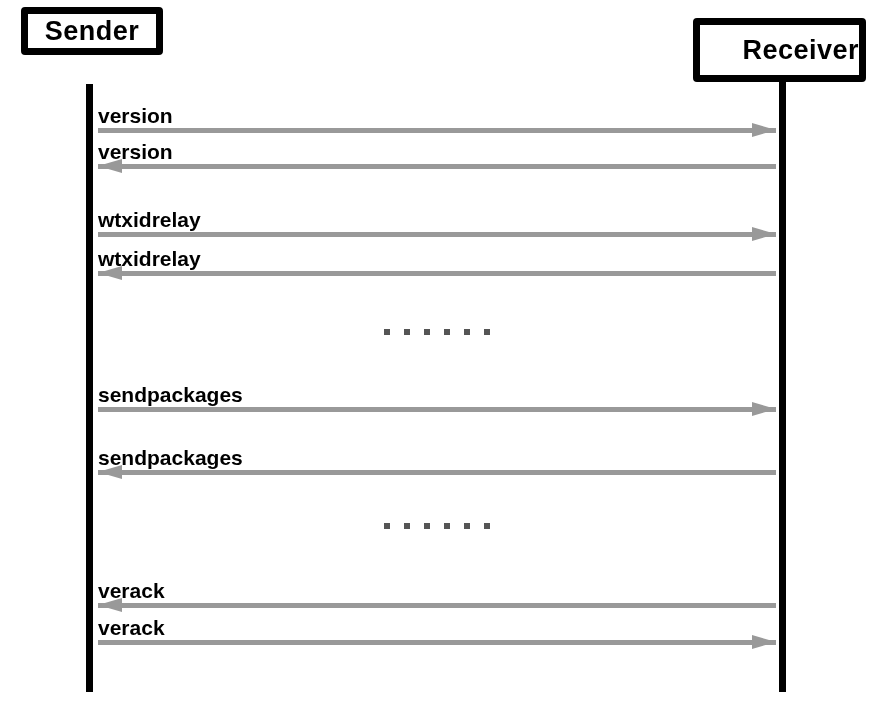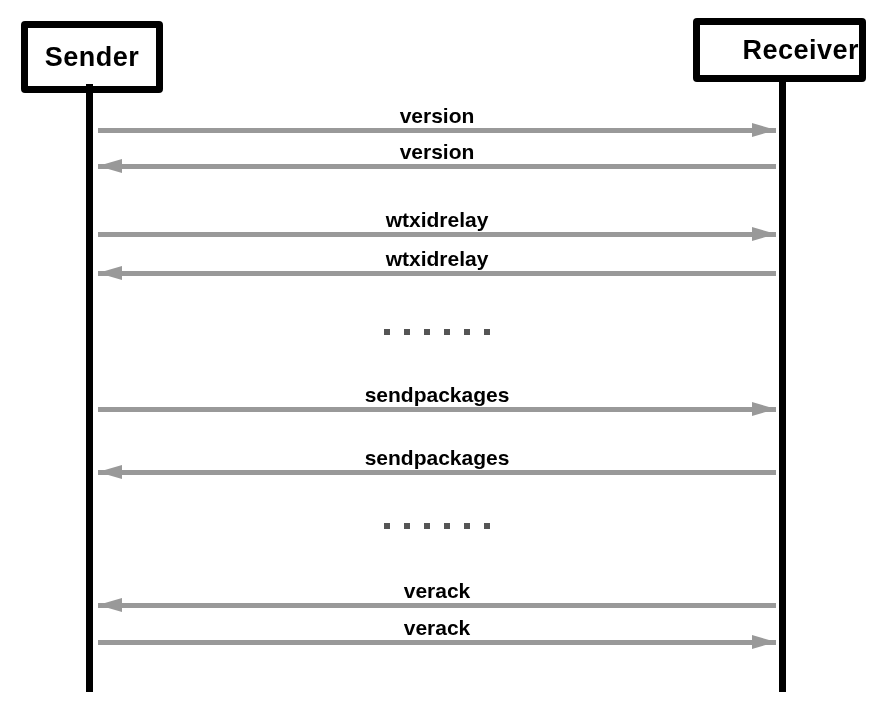--- a/index.html
+++ b/index.html
@@ -22,21 +22,21 @@
     border-radius: 4px;
     background: #ffffff;
     display: flex;
     align-items: center;
     justify-content: center;
     font-size: 27px;
     font-weight: bold;
     color: #000000;
     letter-spacing: 0.5px;
   }
-  .actor-sender   { left: 21px;  top: 21px; width: 142px; height: 72px; }
+  .actor-sender   { left: 21px;  top: 7px; width: 142px; height: 48px; }
   .actor-receiver { left: 693px; top: 18px; width: 173px; height: 64px; justify-content: flex-end; }
   .lifeline {
     position: absolute;
     width: 7px;
     background: var(--lifeline-color, #000000);
   }
   .lifeline-sender   { left: 86px;  top: 84px; height: 608px; }
   .lifeline-receiver { left: 779px; top: 81px; height: 611px; }
 
   .message {
@@ -65,21 +65,20 @@
   }
   .message.left .msg-head {
     left: 0;
     border-right: 24px solid var(--arrow-color, #999999);
   }
   .msg-label {
     position: absolute;
     bottom: 7px;
     left: 0;
     width: 100%;
-    text-align: center;
     font-size: 21px;
     font-weight: bold;
     color: var(--label-color, #000000);
     line-height: 1;
     white-space: nowrap;
   }
   .dots-row {
     position: absolute;
     left: 98px;
     width: 678px;

